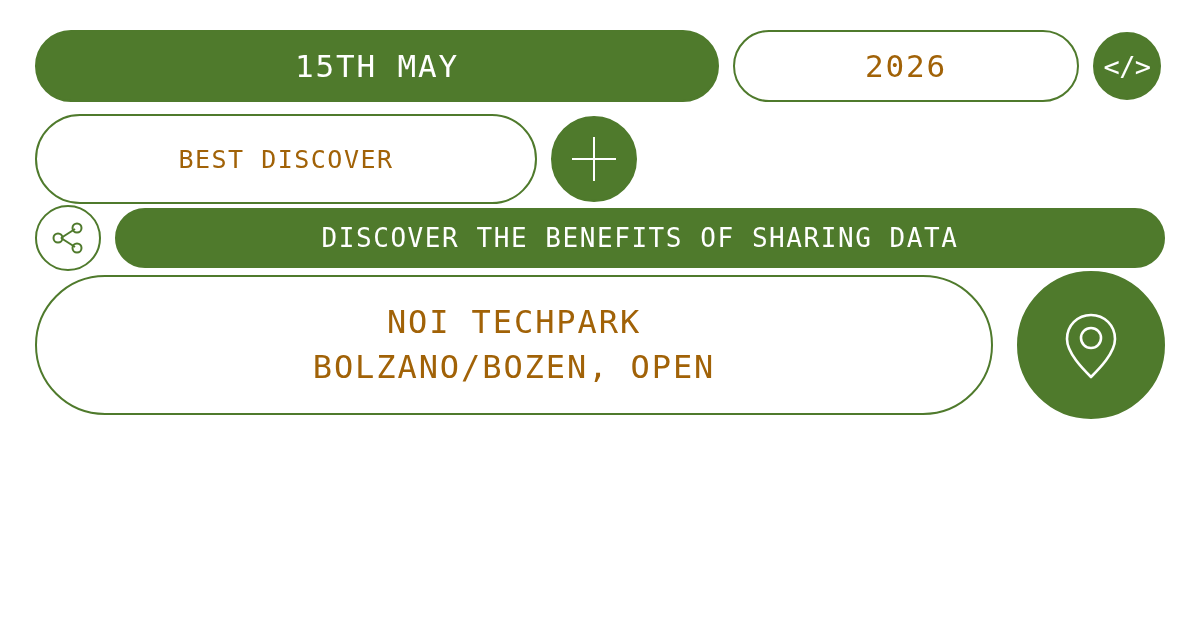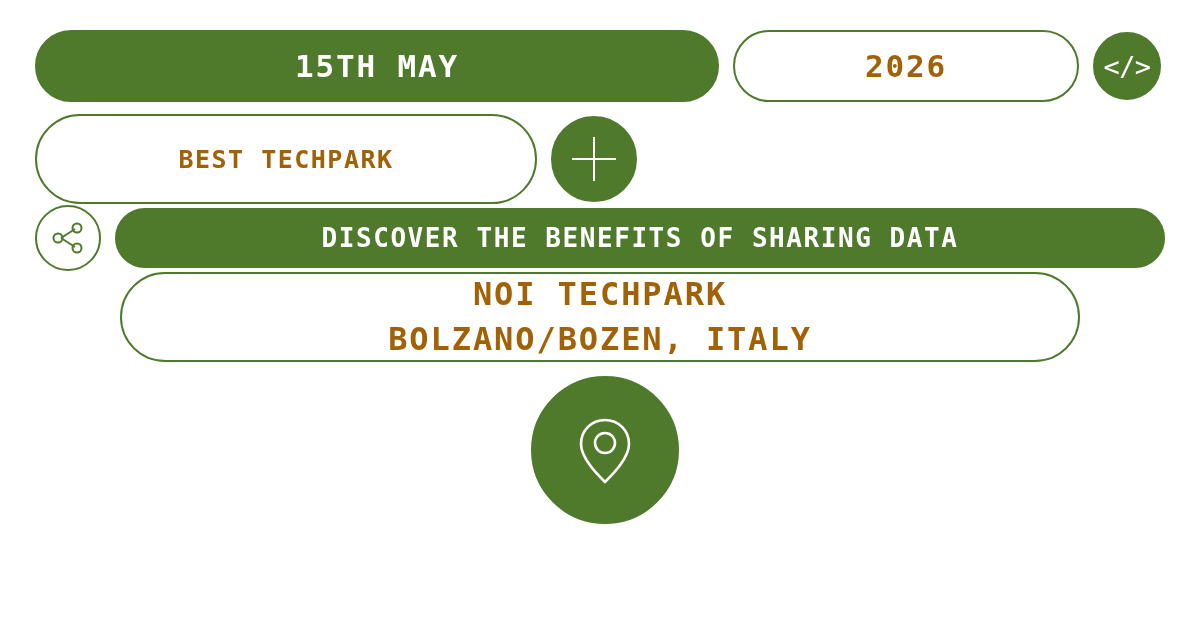--- a/index.html
+++ b/index.html
@@ -34,21 +34,21 @@
 
   
   .pill {
     box-sizing: border-box;
     display: flex;
     align-items: center;
     justify-content: center;
     border-radius: 999px;
     white-space: nowrap;
     letter-spacing: 0.06em;
-    font-weight: bold;
+    font-weight: normal;
   }
   .pill--solid {
     background: #4f7a2c;
     color: #ffffff;
     border: 2px solid #4f7a2c;
   }
   .pill--outline {
     background: #ffffff;
     color: #a16207;
     border: 2px solid #4f7a2c;
@@ -150,21 +150,21 @@
     width: 66px;
     height: 66px;
   }
   .tagline-pill {
     flex: 1;
     height: 60px;
     font-size: 26px;
   }
 
   
-  .row-venue { height: 145px; flex-direction: column; }
+  .row-venue { height: 145px; }
   .venue-pill {
     width: 960px;
     height: 140px;
     border-radius: 70px;
     flex-direction: column;
     gap: 4px;
     font-size: 32px;
     line-height: 1.28;
   }
   .venue-line { display: block; }
@@ -184,21 +184,21 @@
 
     <div class="pill pill--outline year-pill">2026</div>
 
     <div class="circle circle--solid code-circle">
       <span class="code-glyph">&lt;/&gt;</span>
     </div>
   </div>
 
 
   <div class="row row-topics">
-    <div class="pill pill--outline topic-left">BEST TECHPARK</div>
+    <div class="pill pill--outline topic-left">BEST DISCOVER</div>
 
     <div class="circle circle--solid plus-circle">
       <span class="plus-glyph"></span>
     </div>
 
   </div>
 
   <div class="row row-tagline">
     <div class="circle circle--outline share-circle">
       <svg width="42" height="42" viewBox="0 0 42 42">
@@ -209,21 +209,21 @@
         <circle cx="30" cy="31" r="4.5" fill="none" stroke="#4f7a2c" stroke-width="2"></circle>
       </svg>
     </div>
 
     <div class="pill pill--solid tagline-pill">DISCOVER THE BENEFITS OF SHARING DATA</div>
   </div>
 
   <div class="row row-venue">
     <div class="pill pill--outline venue-pill">
       <span class="venue-line">NOI TECHPARK</span>
-      <span class="venue-line">BOLZANO/BOZEN, ITALY</span>
+      <span class="venue-line">BOLZANO/BOZEN, OPEN</span>
     </div>
 
     <div class="circle circle--solid pin-circle">
       <svg width="84" height="84" viewBox="0 0 84 84">
         <path d="M42 12 C28.5 12 18 22.5 18 36 C18 50 34 66 42 74 C50 66 66 50 66 36 C66 22.5 55.5 12 42 12 Z" fill="none" stroke="#ffffff" stroke-width="2.6" stroke-linejoin="round"></path>
         <circle cx="42" cy="35" r="10" fill="none" stroke="#ffffff" stroke-width="2.6"></circle>
       </svg>
     </div>
   </div>
 

